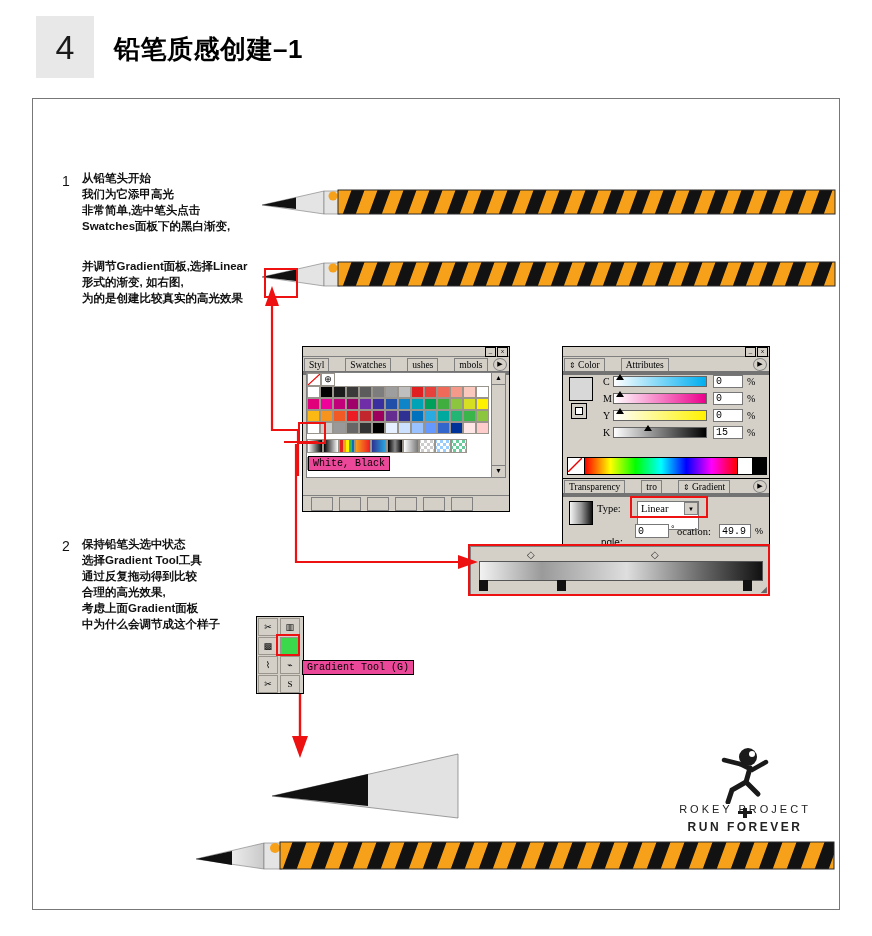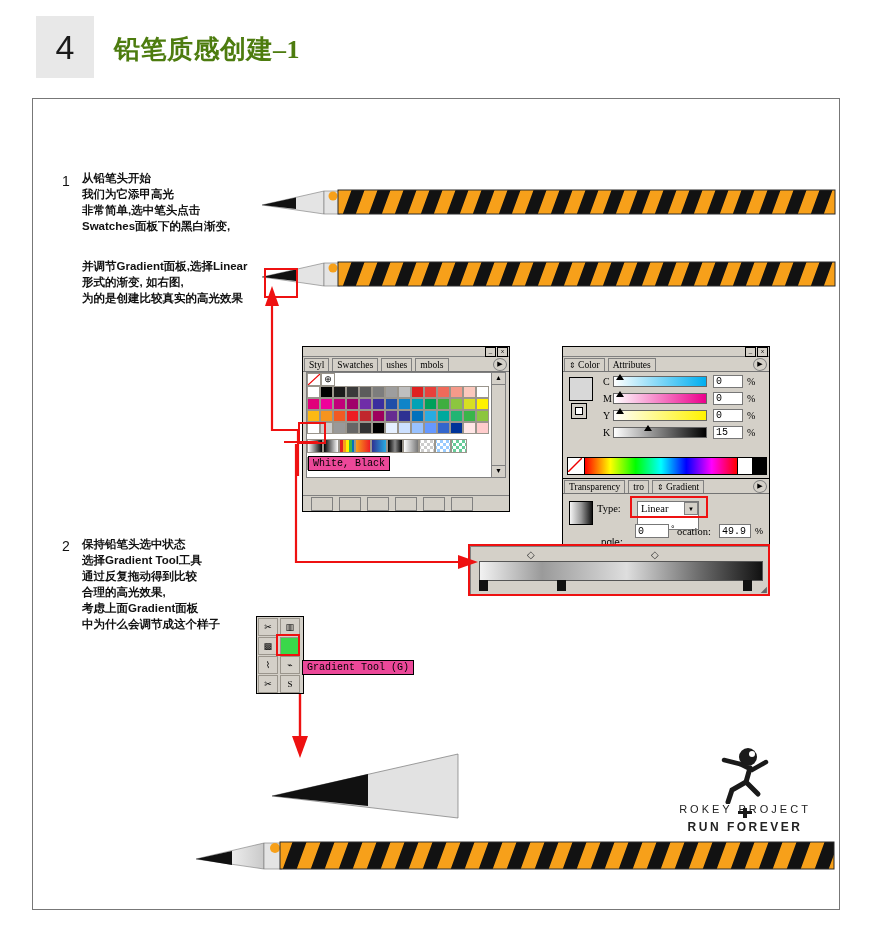--- a/index.html
+++ b/index.html
@@ -36,23 +36,22 @@
     display: flex;
     align-items: center;
     justify-content: center;
     font-family: "Liberation Sans", sans-serif;
   }
   .chapter-title {
     position: absolute;
     left: 78px; top: 16px;
     font-size: 26px;
     font-weight: bold;
-    color: #4d7c0f;
+    color: #000000;
     letter-spacing: 0.5px;
-    font-family: Liberation Serif, serif;
   }
 
   
   .frame {
     position: absolute;
     left: 32px; top: 98px;
     width: 806px; height: 810px;
     border: 1px solid #777;
     background: #ffffff;
   }
@@ -103,23 +102,23 @@
     border: 1px solid #000;
     font-size: 6px;
     line-height: 6px;
     text-align: center;
   }
   .tabrow {
     display: flex;
     align-items: flex-end;
     height: 14px;
     padding: 0 1px;
-    gap: 3px;
-    background: #d4d0c8;
-    border-bottom: 1px solid #737373;
+    gap: 16px;
+    background: #d4d0c8;
+    border-bottom: 4px solid #737373;
     position: relative;
   }
   .tab {
     font-size: 9.5px;
     padding: 1px 4px 0 4px;
     border: 1px solid #808080;
     border-bottom: none;
     background: #d4d0c8;
     line-height: 11px;
     font-family: "Liberation Serif", serif;

